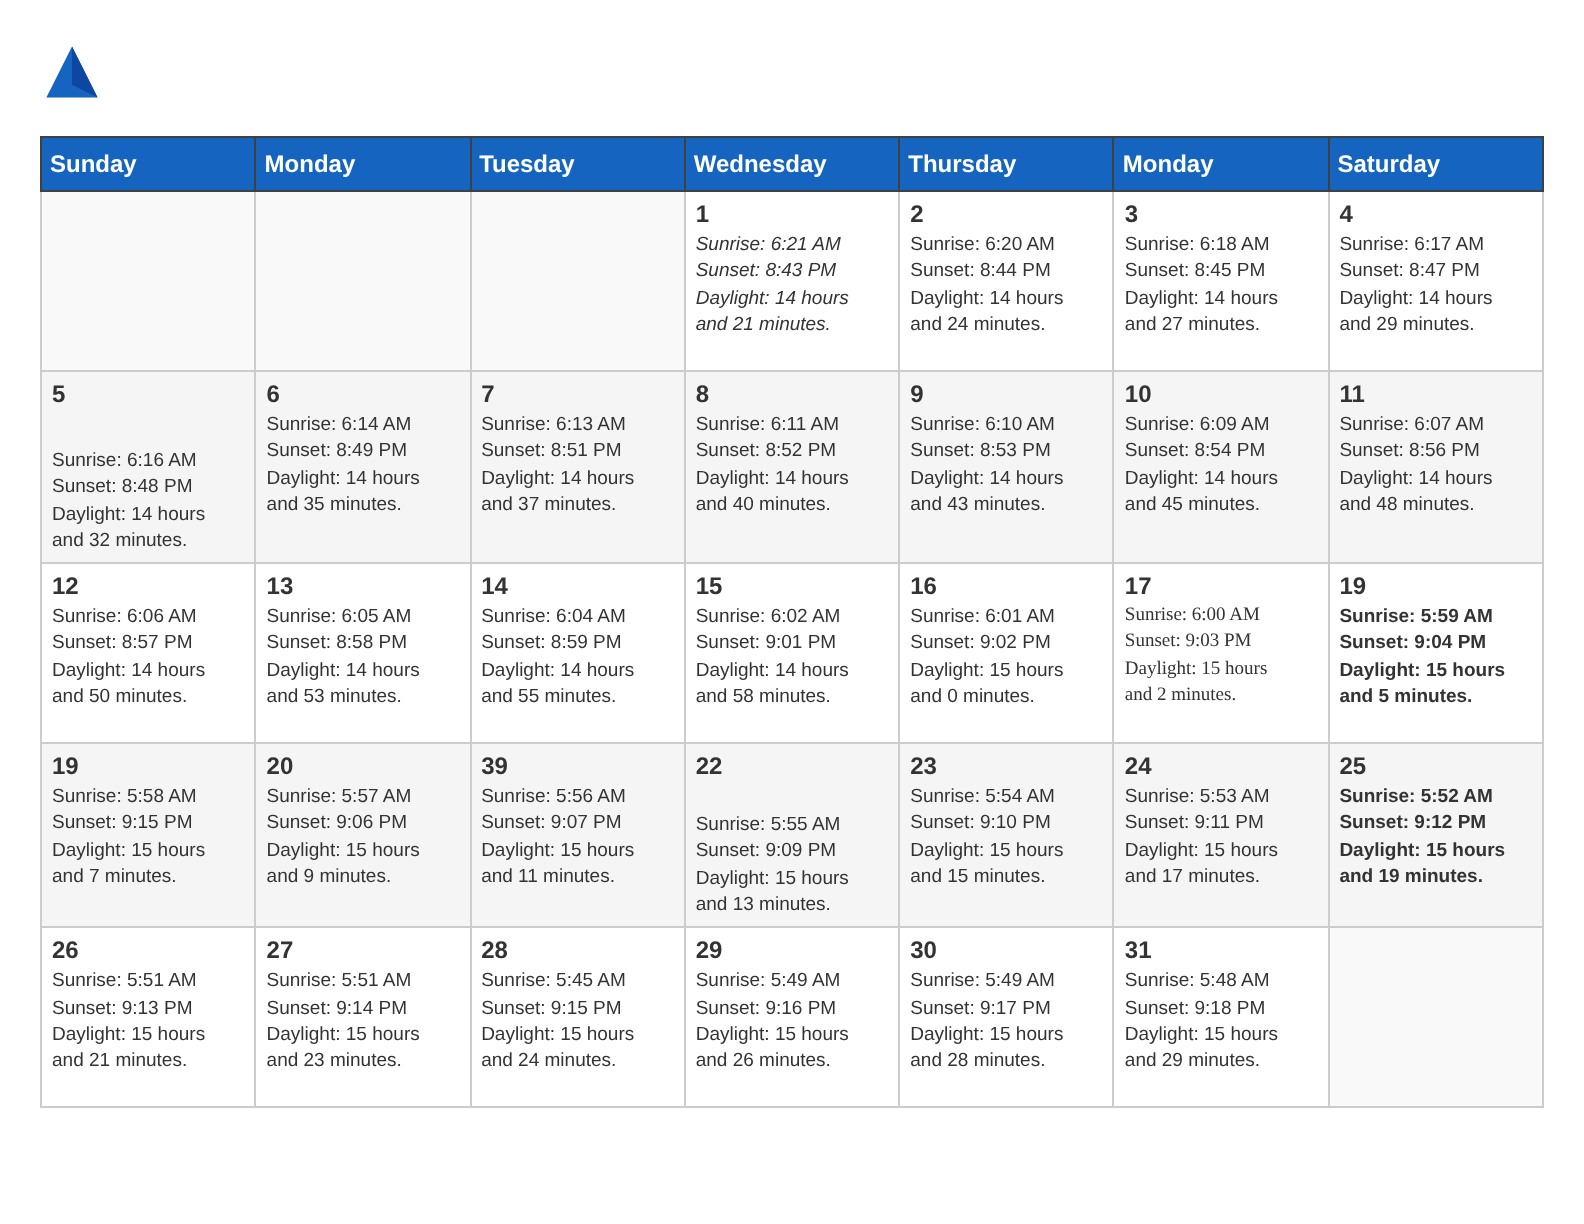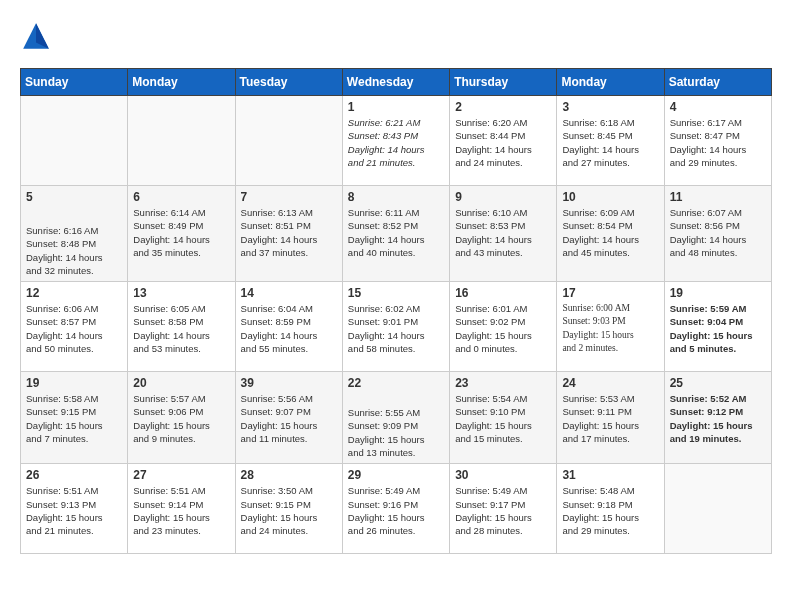--- a/index.html
+++ b/index.html
@@ -323,21 +323,21 @@
         </td>
         <td>
           <span class="day-number">27</span>
           <div class="cell-text" style="white-space: pre-line;">Sunrise: 5:51 AM
 Sunset: 9:14 PM
 Daylight: 15 hours
 and 23 minutes.</div>
         </td>
         <td>
           <span class="day-number">28</span>
-          <div class="cell-text" style="white-space: pre-line;">Sunrise: 3:50 AM
+          <div class="cell-text" style="white-space: pre-line;">Sunrise: 5:45 AM
 Sunset: 9:15 PM
 Daylight: 15 hours
 and 24 minutes.</div>
         </td>
         <td>
           <span class="day-number">29</span>
           <div class="cell-text" style="white-space: pre-line;">Sunrise: 5:49 AM
 Sunset: 9:16 PM
 Daylight: 15 hours
 and 26 minutes.</div>

